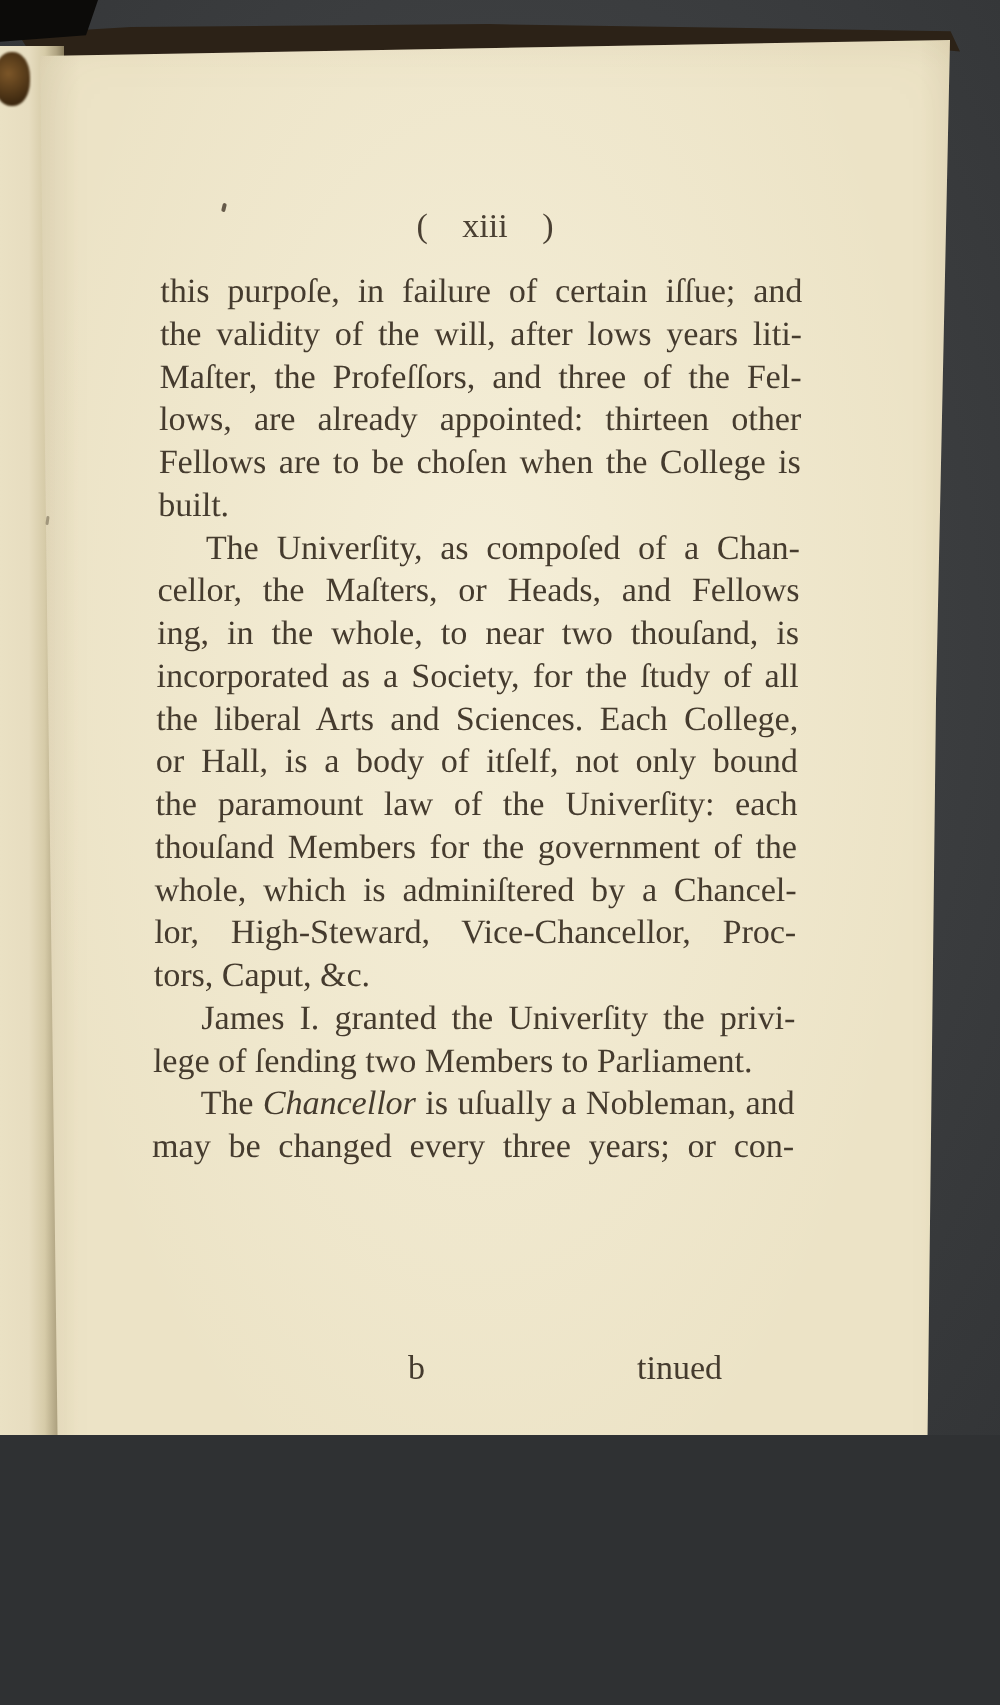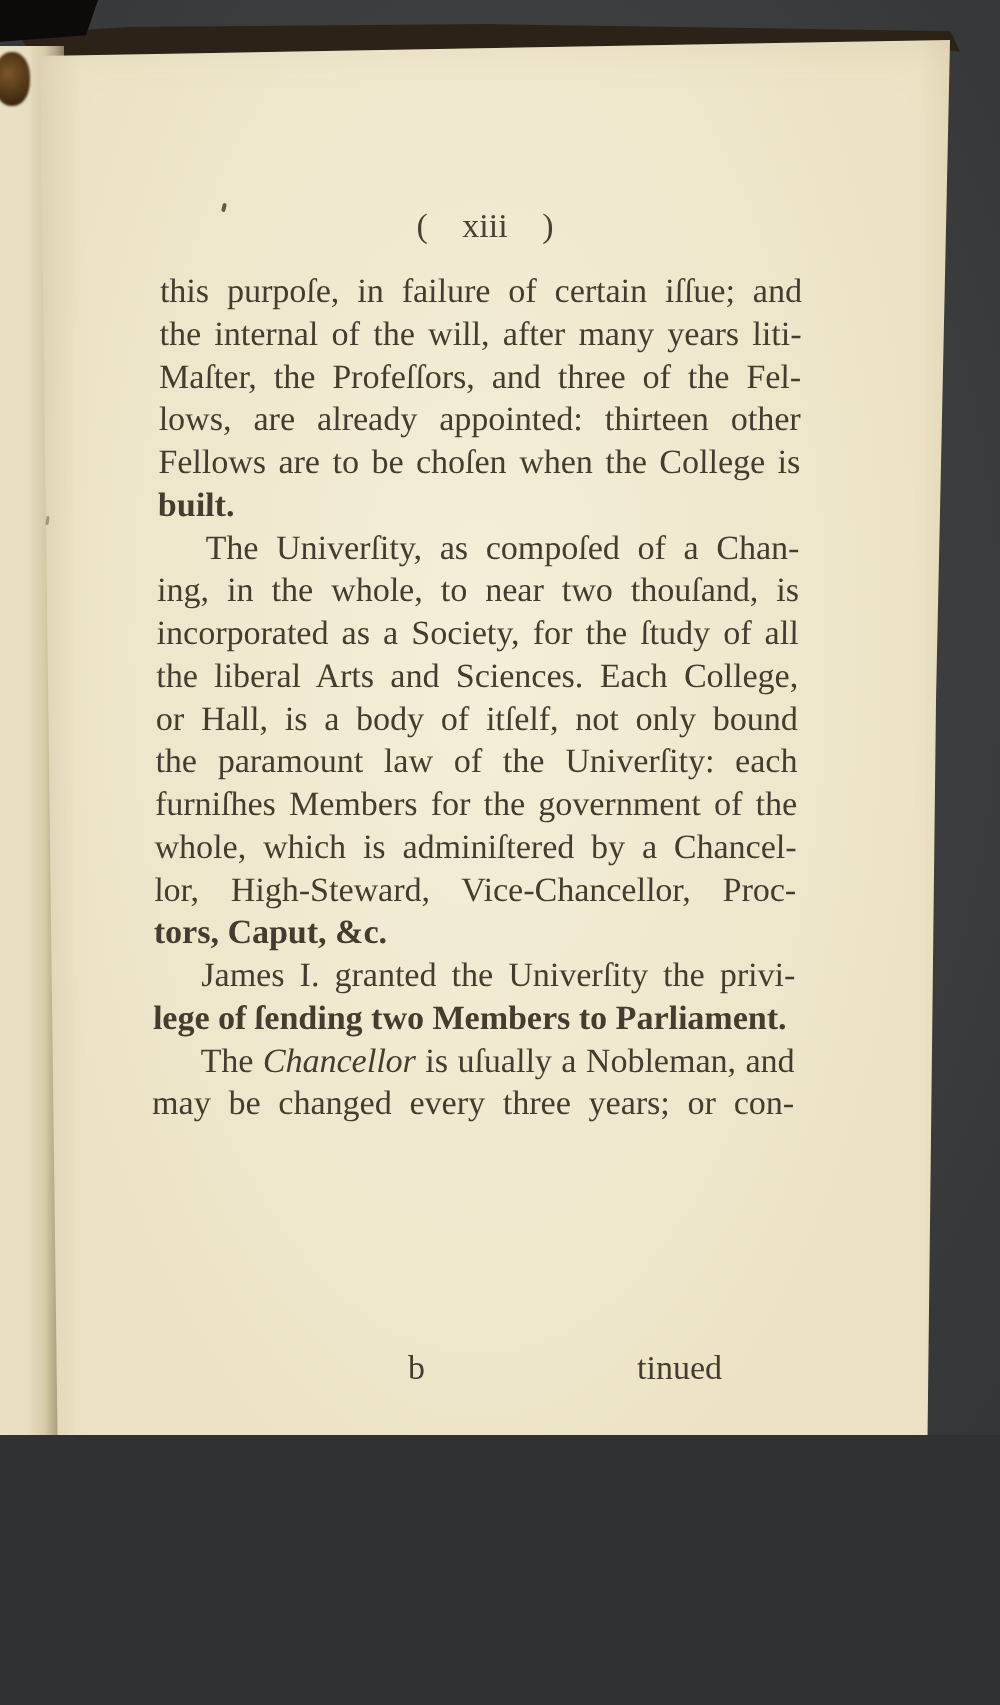--- a/index.html
+++ b/index.html
@@ -39,21 +39,21 @@
   }
   .page-shade{left:0;top:0;width:1000px;height:1705px;pointer-events:none;
     clip-path:polygon(40px 56px,950px 40px,936px 700px,925px 1659px,60px 1631px);
     box-shadow:inset 0 0 90px rgba(150,128,80,.18);}
   
   .text-block{left:152px;top:270px;width:642px;
     transform:skewX(-0.55deg);transform-origin:left bottom;
     font-size:34px;line-height:42.75px;color:#453b2e;
     text-rendering:optimizeLegibility;}
   .ln{text-align:justify;text-align-last:justify;white-space:normal;}
-  .ln.left{text-align:left;text-align-last:left;font-weight:bold;}
+  .ln.left{text-align:left;text-align-last:left;}
   .ln.indent{text-indent:48px;}
   .it{font-style:italic;}
   .page-header{left:152px;top:204px;width:642px;height:43px;
     font-size:34px;line-height:43px;color:#4a4033;text-align:center;
     word-spacing:26px;padding-left:24px;box-sizing:border-box;}
   .sigline{left:150px;top:1346px;width:642px;height:43px;
     font-size:34px;line-height:43px;color:#453b2e;}
   .sig{position:absolute;left:258px;}
   .catch{position:absolute;right:70px;}
   
@@ -78,32 +78,33 @@
   <div class="abs leather-bottom"></div>
   <div class="abs corner-bottom-left"></div>
 
   <div class="abs stray-1"></div>
   <div class="abs stray-2"></div>
 
   <div class="abs page-header">( xiii )</div>
 
   <div class="abs text-block">
     <div class="ln">this purpoſe, in failure of certain iſſue; and</div>
-    <div class="ln">the internal of the will, after many years liti-</div>
+    <div class="ln">the validity of the will, after lows years liti-</div>
     <div class="ln">Maſter, the Profeſſors, and three of the Fel-</div>
     <div class="ln">lows, are already appointed: thirteen other</div>
     <div class="ln">Fellows are to be choſen when the College is</div>
     <div class="ln left">built.</div>
     <div class="ln indent">The Univerſity, as compoſed of a Chan-</div>
+    <div class="ln">cellor, the Maſters, or Heads, and Fellows</div>
     <div class="ln">ing, in the whole, to near two thouſand, is</div>
     <div class="ln">incorporated as a Society, for the ſtudy of all</div>
     <div class="ln">the liberal Arts and Sciences. Each College,</div>
     <div class="ln">or Hall, is a body of itſelf, not only bound</div>
     <div class="ln">the paramount law of the Univerſity: each</div>
-    <div class="ln">furniſhes Members for the government of the</div>
+    <div class="ln">thouſand Members for the government of the</div>
     <div class="ln">whole, which is adminiſtered by a Chancel-</div>
     <div class="ln">lor, High-Steward, Vice-Chancellor, Proc-</div>
     <div class="ln left">tors, Caput, &amp;c.</div>
     <div class="ln indent">James I. granted the Univerſity the privi-</div>
     <div class="ln left">lege of ſending two Members to Parliament.</div>
     <div class="ln indent"><span>The </span><span class="it">Chancellor</span><span> is uſually a Nobleman, and</span></div>
     <div class="ln">may be changed every three years; or con-</div>
   </div>
 
   <div class="abs sigline">

